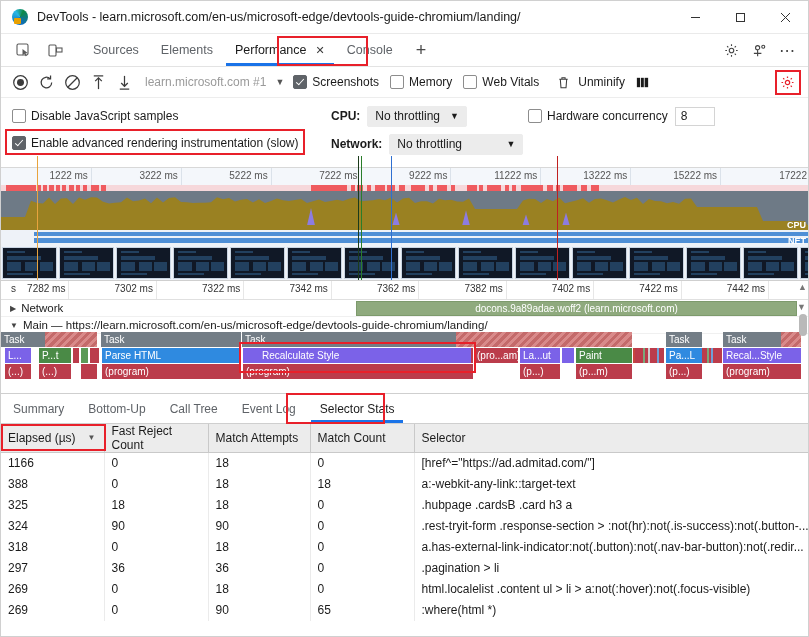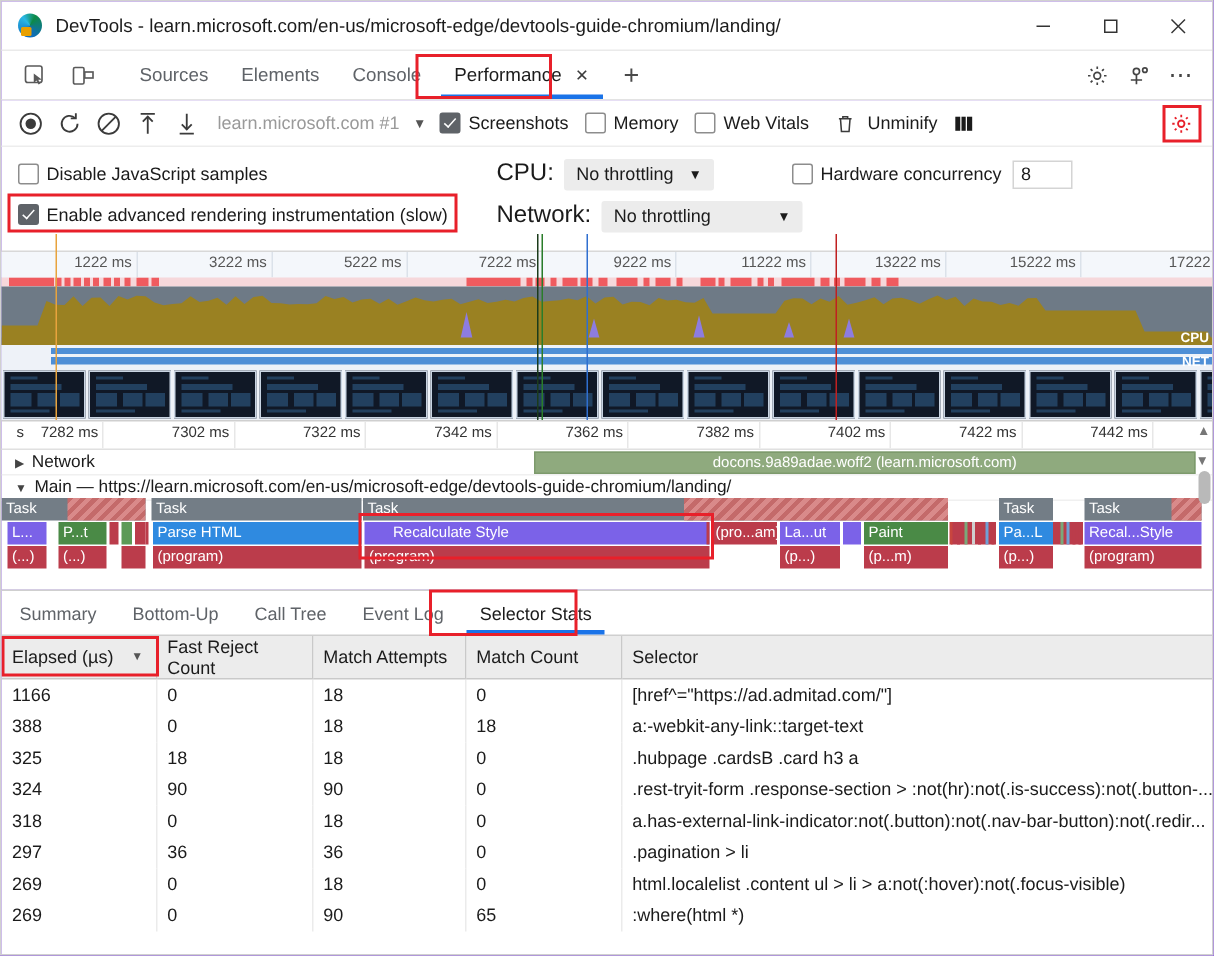--- a/index.html
+++ b/index.html
@@ -47,21 +47,21 @@
   .box{width:12px;height:12px;border:1px solid #8d8d8d;border-radius:2px;background:#fff;margin-right:5px;display:inline-block;position:relative;flex:none;}
   .box.on{background:#5f6368;border-color:#5f6368;}
   .box.on:after{content:"";position:absolute;left:3.5px;top:0.5px;width:3px;height:7px;border:solid #fff;border-width:0 1.6px 1.6px 0;transform:rotate(42deg);}
   .unminify{font-size:12px;color:#1b1b1b;margin-left:2px;margin-right:5px;}
   .captoolbar .gear-right{margin-left:auto;margin-right:10px;width:22px;height:22px;display:flex;align-items:center;justify-content:center;color:#e8202a;}
 
   
   .settings{min-height:64px;background:#fff;border-bottom:1px solid #d8d8d8;position:relative;padding-top:5px;}
   .srow{display:flex;align-items:center;height:26px;padding-left:11px;}
   .srow2{display:flex;align-items:center;height:28px;padding-left:11px;}
-  .lbl{font-size:16px;color:#1b1b1b;white-space:nowrap;}
+  .lbl{font-size:12px;color:#1b1b1b;white-space:nowrap;font-weight:bold;}
   .select{background:#ececec;border:1px solid #ececec;border-radius:2px;height:19px;display:flex;align-items:center;padding:0 7px;font-size:12px;color:#1b1b1b;white-space:nowrap;}
   .select .dn{margin-left:10px;font-size:9px;}
   .numbox{width:40px;height:19px;border:1px solid #d4d4d4;background:#fff;font-size:12px;color:#1b1b1b;display:flex;align-items:center;padding-left:5px;box-sizing:border-box;}
   .cpu-group{position:absolute;left:330px;top:5px;display:flex;align-items:center;height:26px;}
   .hw-group{position:absolute;left:527px;top:5px;display:flex;align-items:center;height:26px;}
   .net-group{position:absolute;left:330px;top:33px;display:flex;align-items:center;height:26px;}
 
   
   .overview{position:relative;background:#f4f7fb;}
   .ov-ruler{height:17px;position:relative;background:#f4f7fb;border-bottom:none;overflow:hidden;}
@@ -163,27 +163,27 @@
           <rect x="8.5" y="5" width="5.5" height="4" fill="none" stroke="#5a5a5a" stroke-width="1.1"></rect>
         </svg>
     </div>
     <div class="tabs">
       <div class="tab">
           <span>Sources</span>
         </div>
       <div class="tab">
           <span>Elements</span>
         </div>
-      <div class="tab">
-          <span>Console</span>
-        </div>
       <div class="tab active">
         <span>Performance</span>
         <span class="xclose">✕</span>
       </div>
+      <div class="tab">
+          <span>Console</span>
+        </div>
       <div class="plus">+</div>
     </div>
     <div class="right-icons">
       <div class="ri">
         <svg width="15" height="15" viewBox="0 0 16 16">
             <g fill="none" stroke="#444" stroke-width="1.2">
               <circle cx="8" cy="8" r="2.4"></circle>
               <path d="M8 1.4v1.8M8 12.8v1.8M1.4 8h1.8M12.8 8h1.8M3.3 3.3l1.3 1.3M11.4 11.4l1.3 1.3M12.7 3.3l-1.3 1.3M4.6 11.4l-1.3 1.3"></path>
             </g>
           </svg>

